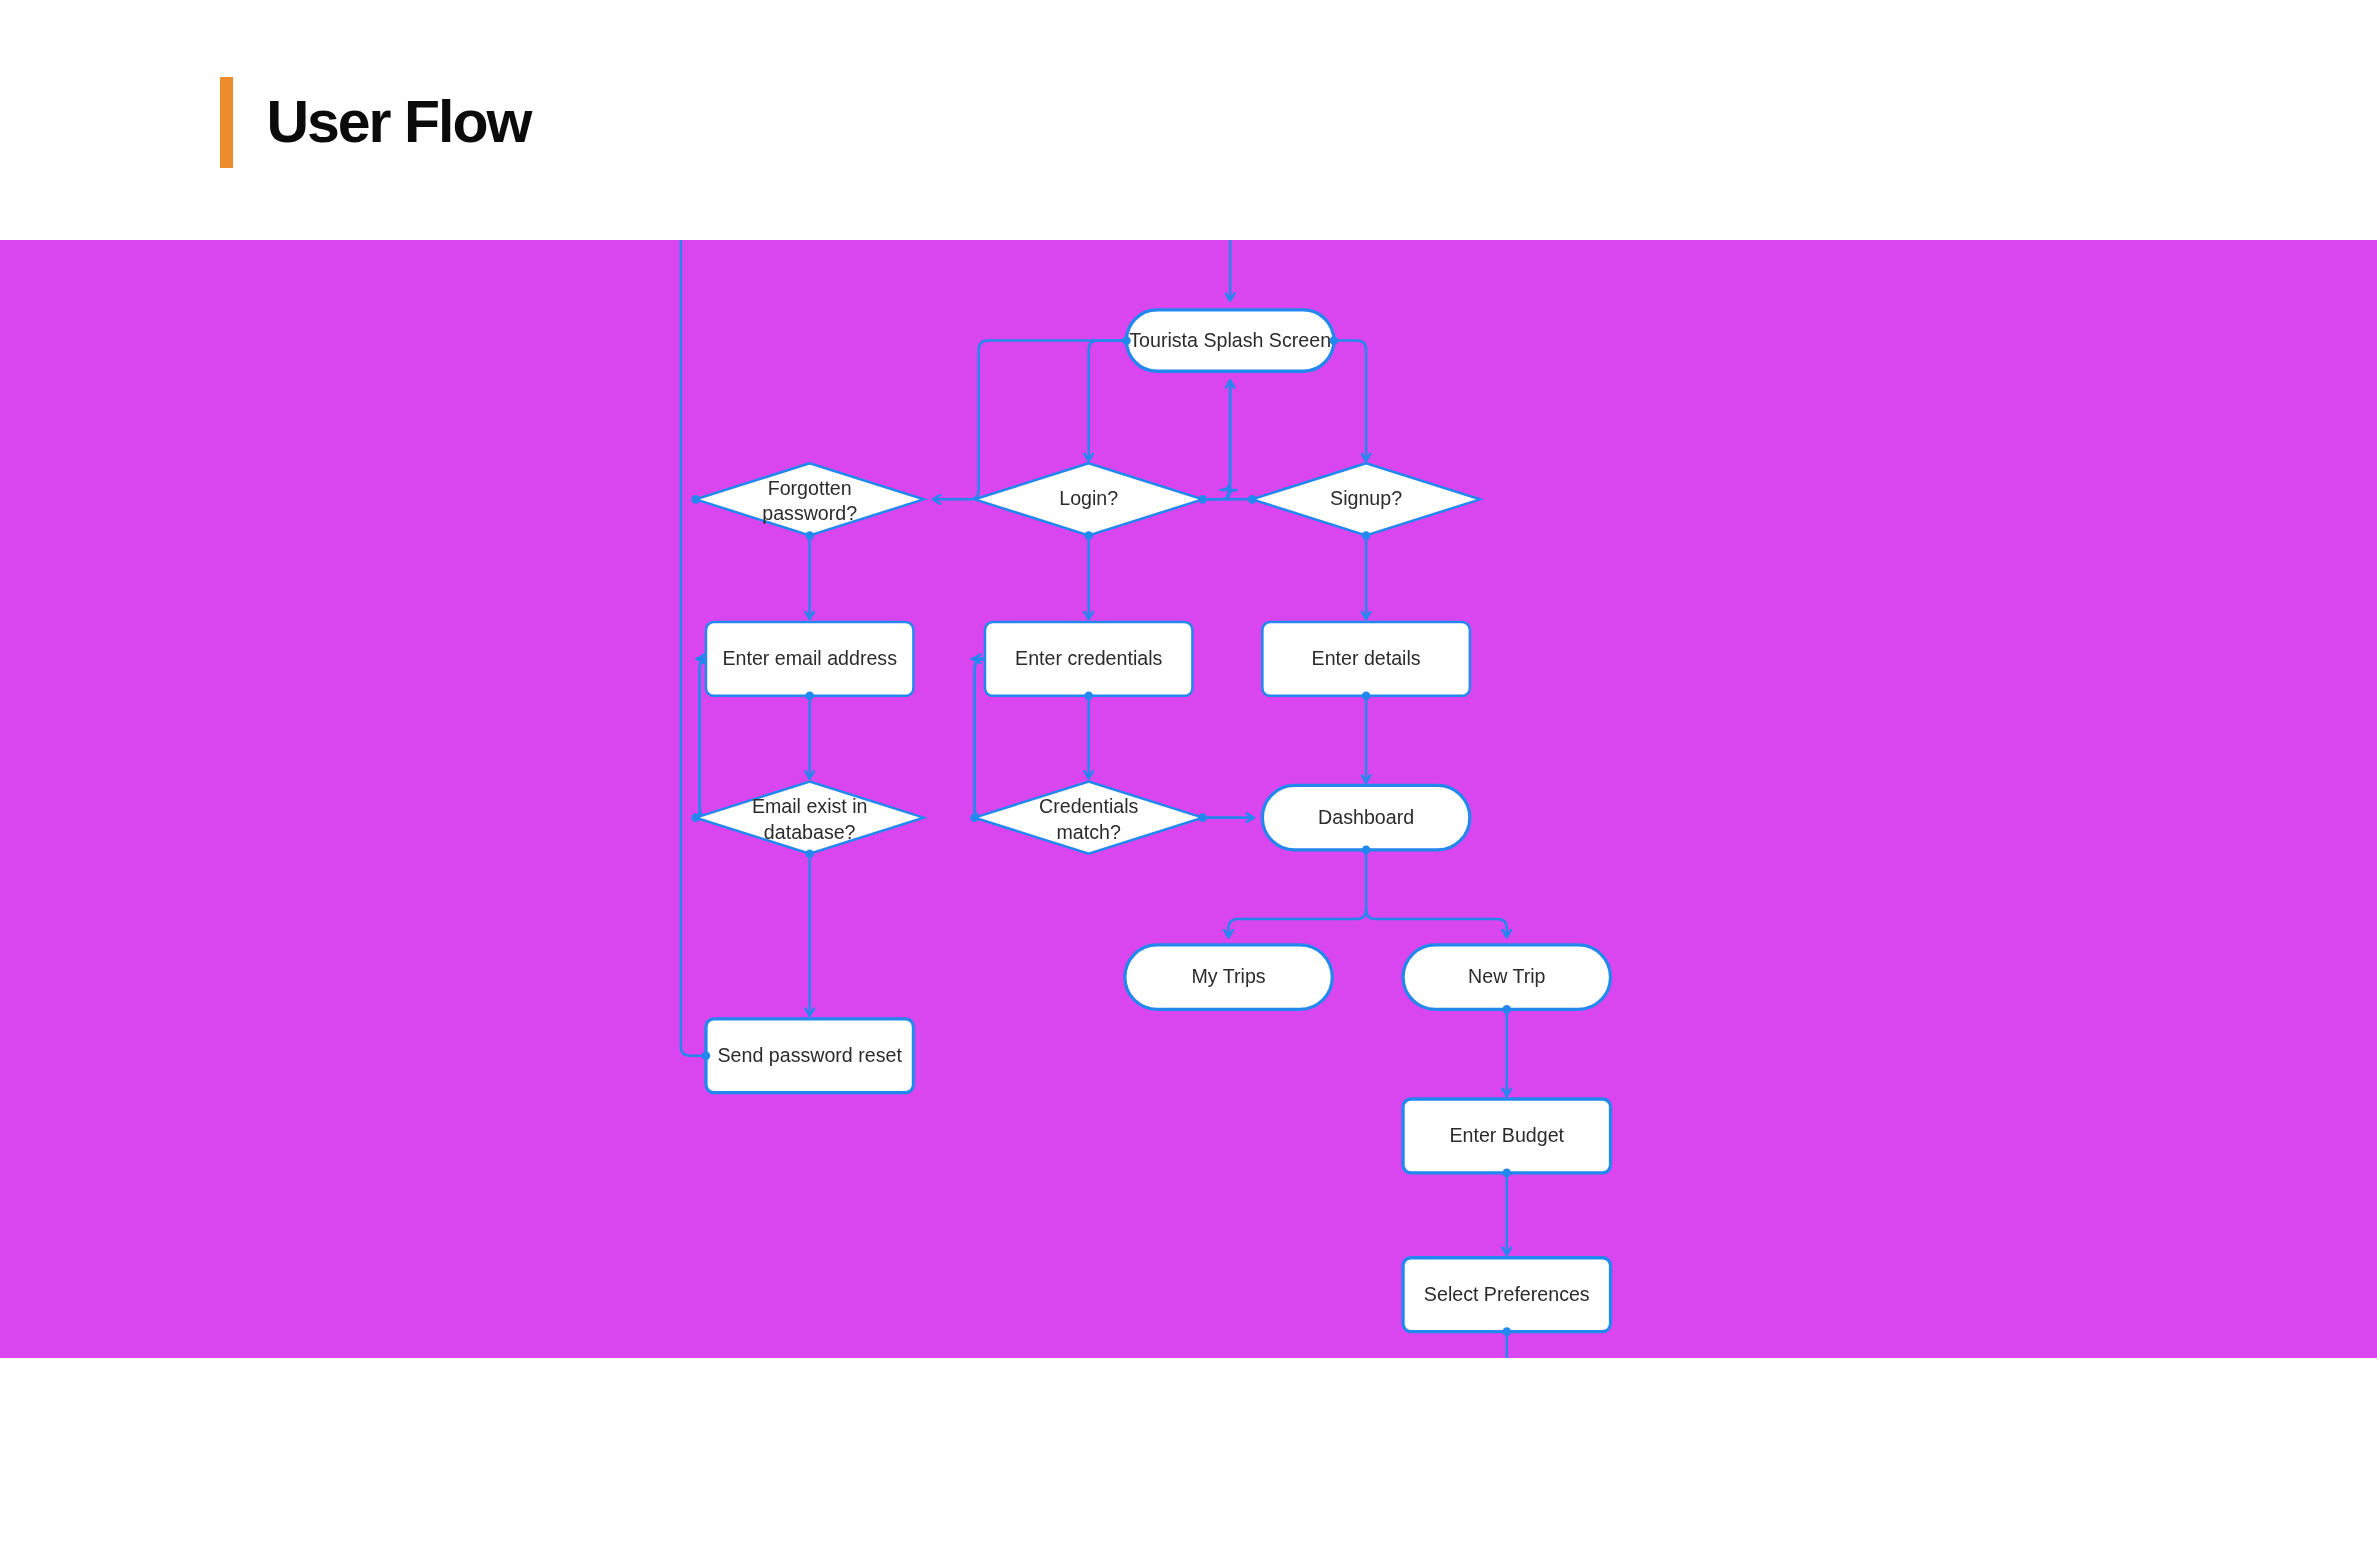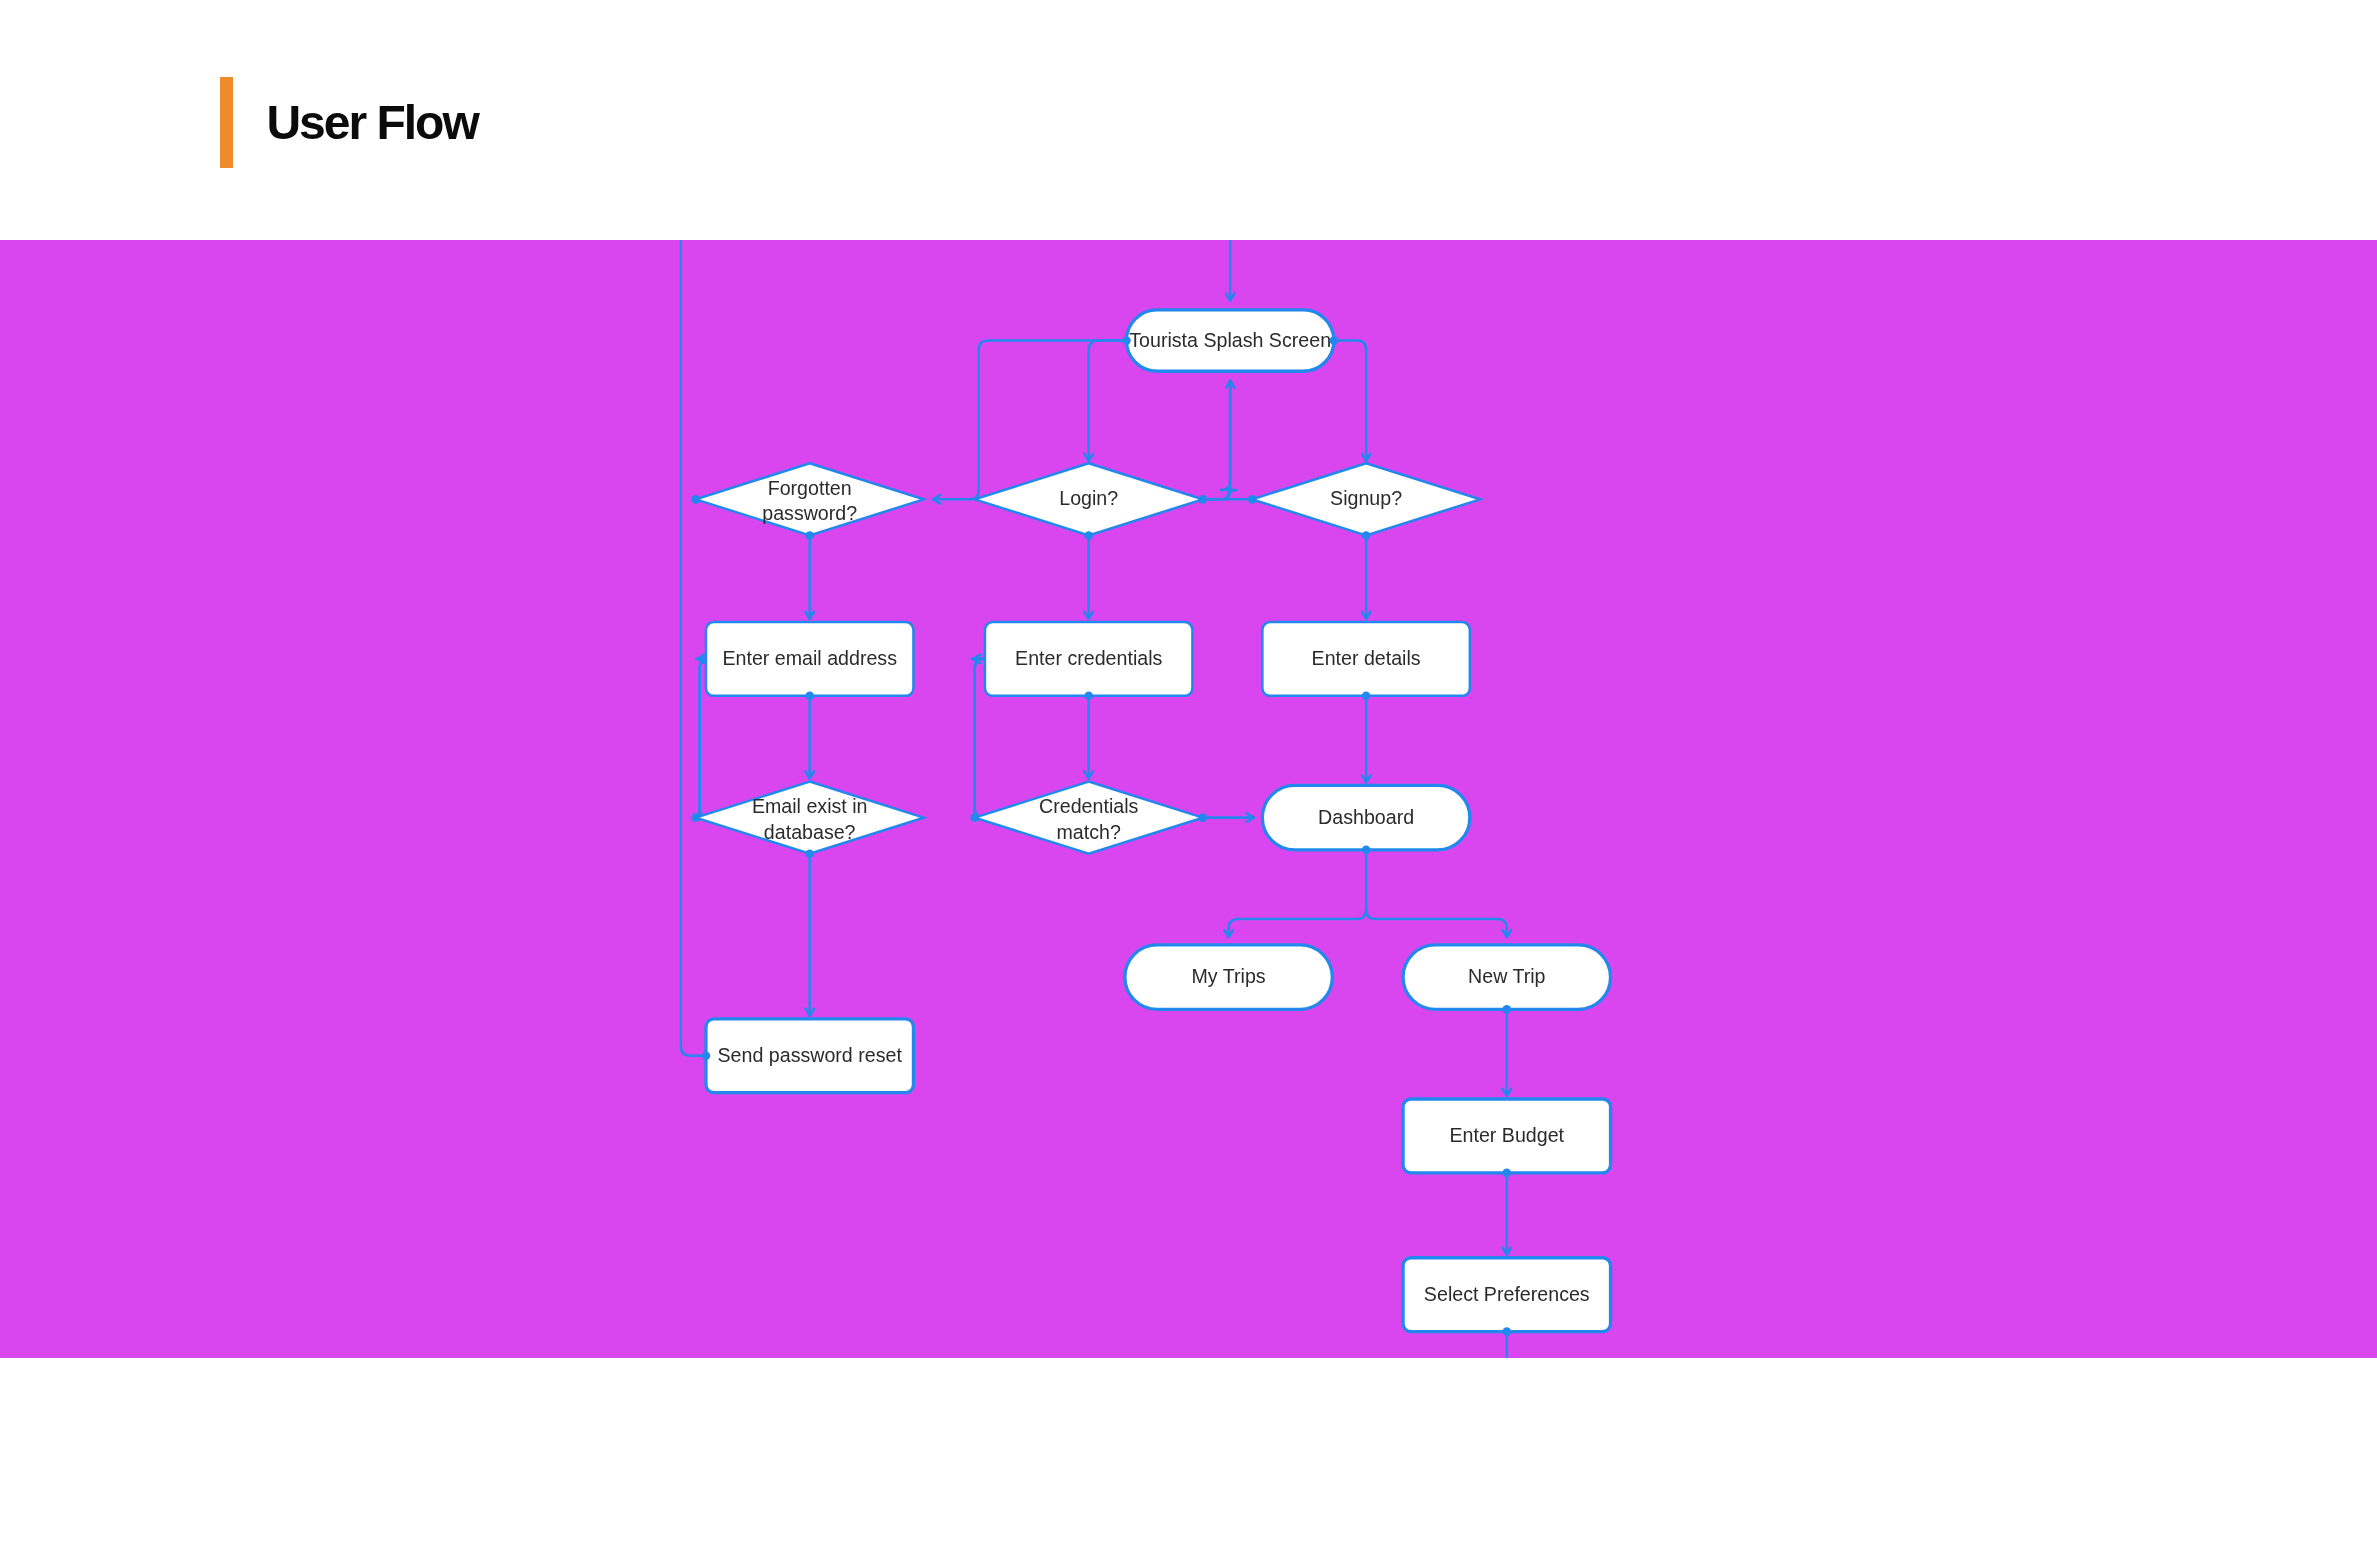--- a/index.html
+++ b/index.html
@@ -32,21 +32,21 @@
     display: flex;
     align-items: stretch;
     height: 91px;
   }
   #title-accent {
     width: 13.4px;
     background: #EE8B2B;
     flex: 0 0 auto;
   }
   #page-title {
-    font-size: 48px;
+    font-size: 59px;
     font-weight: 700;
     color: #0B0B0B;
     letter-spacing: -2px;
     line-height: 91px;
     padding-left: 33px;
     white-space: nowrap;
     font-family: "Liberation Sans", sans-serif;
     text-align: center;
   }
 

